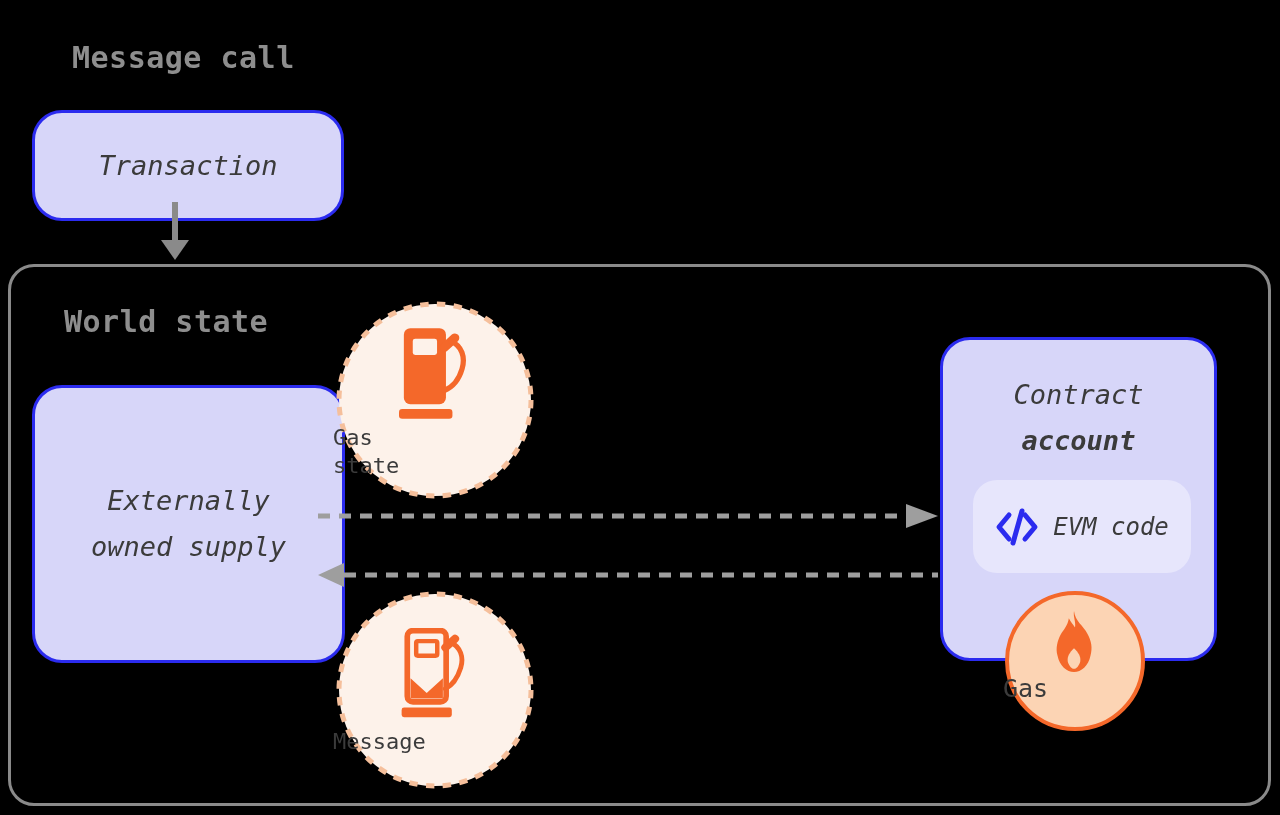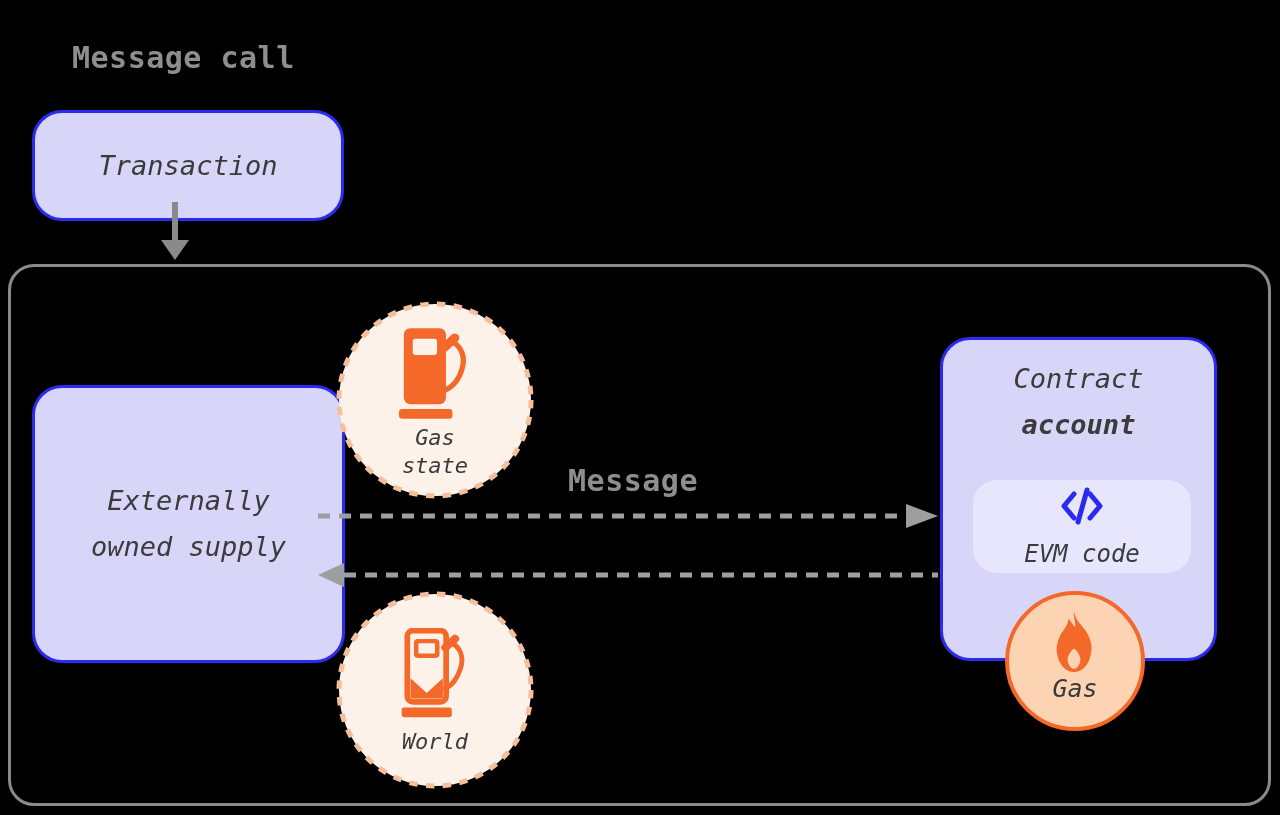--- a/index.html
+++ b/index.html
@@ -27,58 +27,59 @@
     font-weight:bold;font-size:30px;color:var(--gray_text);letter-spacing:.5px;white-space:nowrap;
   }
   .node{
     background:var(--lavender_fill);border:3px solid var(--blue_border);
     display:flex;flex-direction:column;align-items:center;justify-content:center;
   }
   .node-label{
     font-style:italic;font-size:27px;color:var(--dark_text);text-align:center;line-height:46px;white-space:nowrap;
   }
   .badge-label{
-    font-style:italic;font-size:22px;color:var(--dark_text);text-align:center;line-height:28px;width:100%;
+    font-size:22px;color:var(--dark_text);line-height:28px;width:100%;
   }
   .o-fill{fill:var(--orange);}
   .o-stroke{stroke:var(--orange);fill:none;}
   .cream-fill{fill:var(--cream_fill);}
   .peach-fill{fill:var(--peach_fill);}
   .blue-stroke{stroke:var(--blue_border);fill:none;}
   .gray-fill{fill:var(--border_gray);}
   .gray-stroke{stroke:var(--border_gray);fill:none;}
   .dash-stroke{stroke:var(--dash_gray);fill:none;}
   .dash-fill{fill:var(--dash_gray);}
   .dashed-circle{fill:var(--cream_fill);stroke:var(--peach_dash_border);}
   .world-state{
     border:3px solid var(--border_gray);border-radius:26px;background:transparent;
   }
   .evm-pill{
     background:var(--lavender_light);border-radius:24px;
-    display:flex;align-items:center;justify-content:center;gap:14px;flex-direction:column;
+    display:flex;align-items:center;justify-content:center;gap:14px;
   }
   .evm-text{font-style:italic;font-size:24px;color:var(--dark_text);white-space:nowrap;}
 </style>
 </head>
 <body>
 
 <div class="stage">
 
   <div class="abs head-label" style="left:72px;top:40px;">Message call</div>
 
   <div class="abs node" style="left:32px;top:110px;width:312px;height:111px;border-radius:30px;">
     <div class="node-label">Transaction</div>
   </div>
 
   <svg class="abs" style="left:158px;top:202px;" width="34" height="60" viewBox="0 0 34 60">
     <line x1="17" y1="0" x2="17" y2="40" class="gray-stroke" stroke-width="6"></line>
     <polygon points="3,38 31,38 17,58" class="gray-fill"></polygon>
   </svg>
 
   <div class="abs world-state" style="left:8px;top:264px;width:1263px;height:542px;"></div>
+  <div class="abs head-label" style="left:64px;top:304px;">World state</div>
 
   <div class="abs node" style="left:32px;top:385px;width:313px;height:278px;border-radius:30px;">
     <div class="node-label">
       <span style="display:block;">Externally</span>
       <span style="display:block;">owned supply</span>
     </div>
   </div>
 
   <div class="abs" style="left:333px;top:298px;width:204px;height:204px;">
     <svg class="abs" style="left:0;top:0;" width="204" height="204" viewBox="0 0 204 204">
@@ -90,34 +91,33 @@
       <rect x="17" y="13" width="30" height="20" rx="3" class="cream-fill"></rect>
       <path d="M56 24 L69 12" class="o-stroke" stroke-width="11" stroke-linecap="round"></path>
       <path d="M64 16 C78 22 82 36 78 50 C74 64 66 73 56 77" class="o-stroke" stroke-width="6.5" stroke-linecap="round"></path>
     </svg>
     <div class="abs badge-label" style="left:0;top:126px;">
       <span style="display:block;">Gas</span>
       <span style="display:block;">state</span>
     </div>
   </div>
 
-  <div class="abs head-label" style="left:500px;top:463px;width:266px;text-align:center;">Message</div>
 
   <svg class="abs" style="left:308px;top:498px;" width="650" height="92" viewBox="0 0 650 92">
     <g>
       <line x1="10" y1="18" x2="598" y2="18" class="dash-stroke" stroke-width="5" stroke-dasharray="12 9"></line>
       <polygon points="598,6 630,18 598,30" class="dash-fill"></polygon>
     </g>
     <g>
       <line x1="36" y1="77" x2="630" y2="77" class="dash-stroke" stroke-width="5" stroke-dasharray="12 9"></line>
       <polygon points="36,65 10,77 36,89" class="dash-fill"></polygon>
     </g>
   </svg>
 
-  <div class="abs node" style="left:940px;top:337px;width:277px;height:324px;border-radius:30px;justify-content:flex-start;padding-top:16px;">
+  <div class="abs node" style="left:940px;top:337px;width:277px;height:324px;border-radius:30px;justify-content:flex-start;padding-top:32px;">
     <div class="node-label">
       <span style="display:block;">Contract</span>
       <span style="display:block;font-weight:bold;">account</span>
     </div>
     <div class="abs evm-pill" style="left:30px;top:140px;width:218px;height:93px;">
       <svg width="44" height="40" viewBox="0 0 44 40">
         <polyline points="14,8 4,20 14,32" class="blue-stroke" stroke-width="5" stroke-linecap="round" stroke-linejoin="round"></polyline>
         <line x1="27" y1="4" x2="18" y2="36" class="blue-stroke" stroke-width="5" stroke-linecap="round"></line>
         <polyline points="30,8 40,20 30,32" class="blue-stroke" stroke-width="5" stroke-linecap="round" stroke-linejoin="round"></polyline>
       </svg>
@@ -141,16 +141,16 @@
       <circle cx="102" cy="102" r="96" class="dashed-circle" stroke-width="5" stroke-dasharray="8.4 8.4"></circle>
     </svg>
     <svg class="abs" style="left:67px;top:40px;" width="68" height="91" viewBox="0 0 84 112">
       <rect x="9" y="3" width="48" height="88" rx="7" class="o-stroke" stroke-width="7"></rect>
       <rect x="20" y="16" width="26" height="18" rx="2" class="o-stroke" stroke-width="5.5"></rect>
       <path d="M13 62 L33 80 L53 62 L53 87 L13 87 Z" class="o-fill"></path>
       <rect x="2" y="98" width="62" height="12" rx="3" class="o-fill"></rect>
       <path d="M56 24 L68 13" class="o-stroke" stroke-width="10" stroke-linecap="round"></path>
       <path d="M62 17 C75 23 79 36 75 49 C71 62 64 71 56 75" class="o-stroke" stroke-width="6" stroke-linecap="round"></path>
     </svg>
-    <div class="abs badge-label" style="left:0;top:140px;">World</div>
+    <div class="abs badge-label" style="left:0;top:140px;">Message</div>
   </div>
 
 </div>
 
 </body></html>

